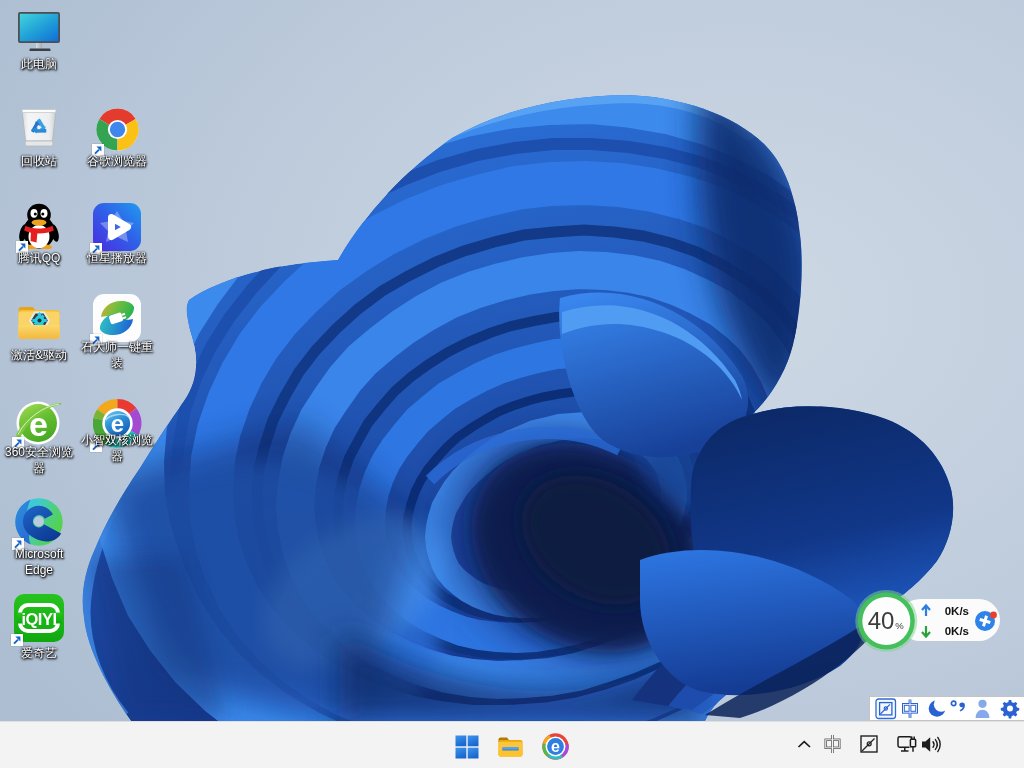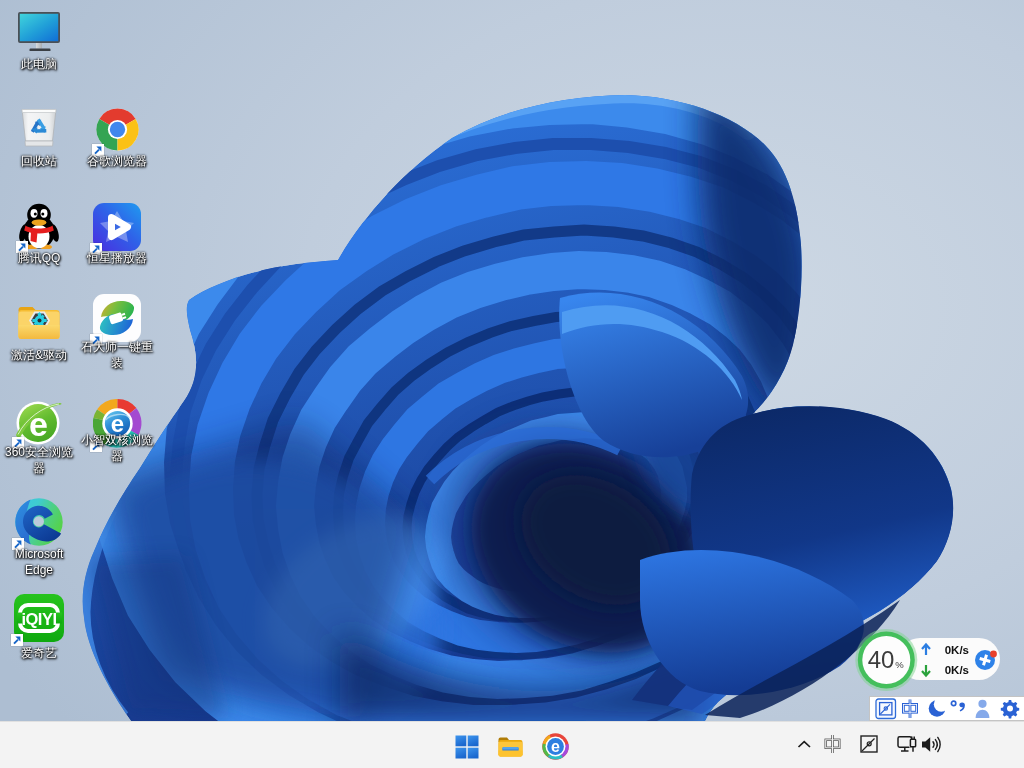--- a/index.html
+++ b/index.html
@@ -7,21 +7,21 @@
 #wall{position:absolute;left:0;top:0;}
 .cell{position:absolute;width:90px;text-align:center;}
 .ig{position:relative;display:inline-block;}
 .lbl{position:absolute;left:50%;transform:translateX(-50%);width:96px;font-size:12px;line-height:15.5px;color:#fff;text-shadow:1px 1px 2px #000,0 1px 3px rgba(0,0,0,.95),0 0 2px rgba(0,0,0,.7),-1px 0 2px rgba(0,0,0,.45);white-space:nowrap;}
 .arr{position:absolute;left:-3px;bottom:0;width:12px;height:12px;background:#fff;box-shadow:0 0 1px rgba(0,0,0,.4);}
 .arr svg{position:absolute;left:1px;top:1px;}
 #taskbar{position:absolute;left:0;top:721px;width:1024px;height:47px;background:#f3f3f3;border-top:1px solid #e0e0e0;box-sizing:border-box;}
 #tb-center{position:absolute;left:455px;top:733px;display:flex;gap:19px;align-items:center;}
 #tb-right{position:absolute;left:0;top:0;}
 #imebar{position:absolute;left:869px;top:696px;width:155px;height:25px;background:#fff;border:1px solid #c4c4c4;border-right:none;box-sizing:border-box;}
-#ball{position:absolute;left:853px;top:627px;width:160px;height:66px;text-decoration:underline;}
+#ball{position:absolute;left:853px;top:588px;width:160px;height:66px;text-decoration:underline;}
 </style>
 </head>
 <body>
 <div id="desk">
 <svg id="wall" width="1024" height="768" viewBox="0 0 1024 768">
 <defs>
 <radialGradient id="bgg" cx="72%" cy="40%" r="85%">
  <stop offset="0" stop-color="#cdd8e4"></stop>
  <stop offset="0.5" stop-color="#c0cddd"></stop>
  <stop offset="1" stop-color="#adbed2"></stop>

